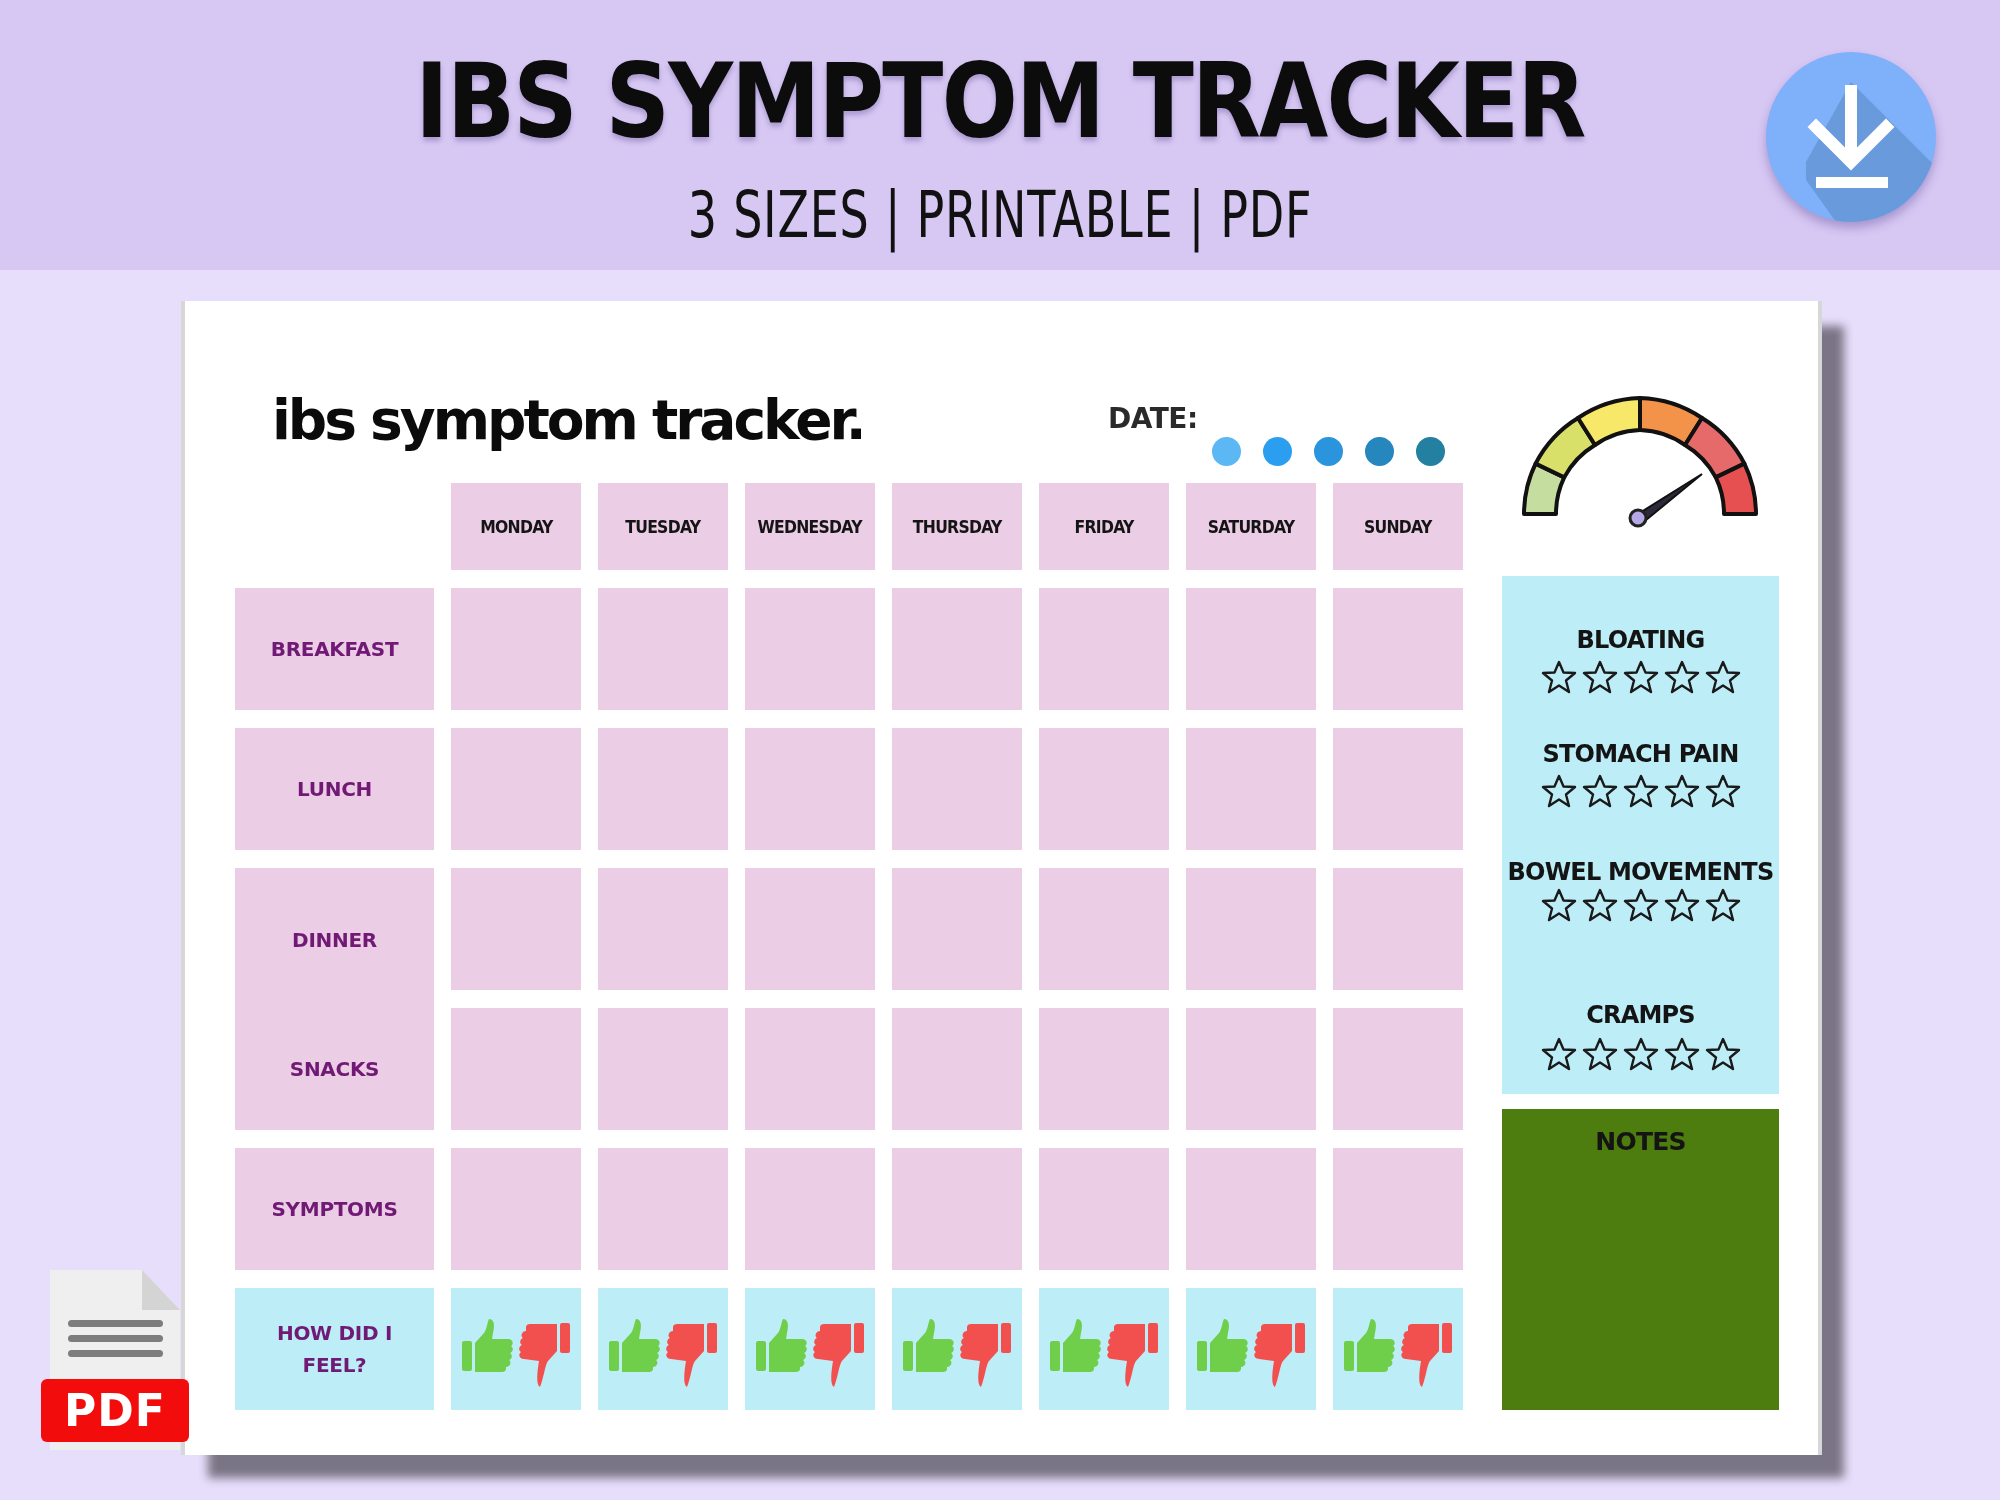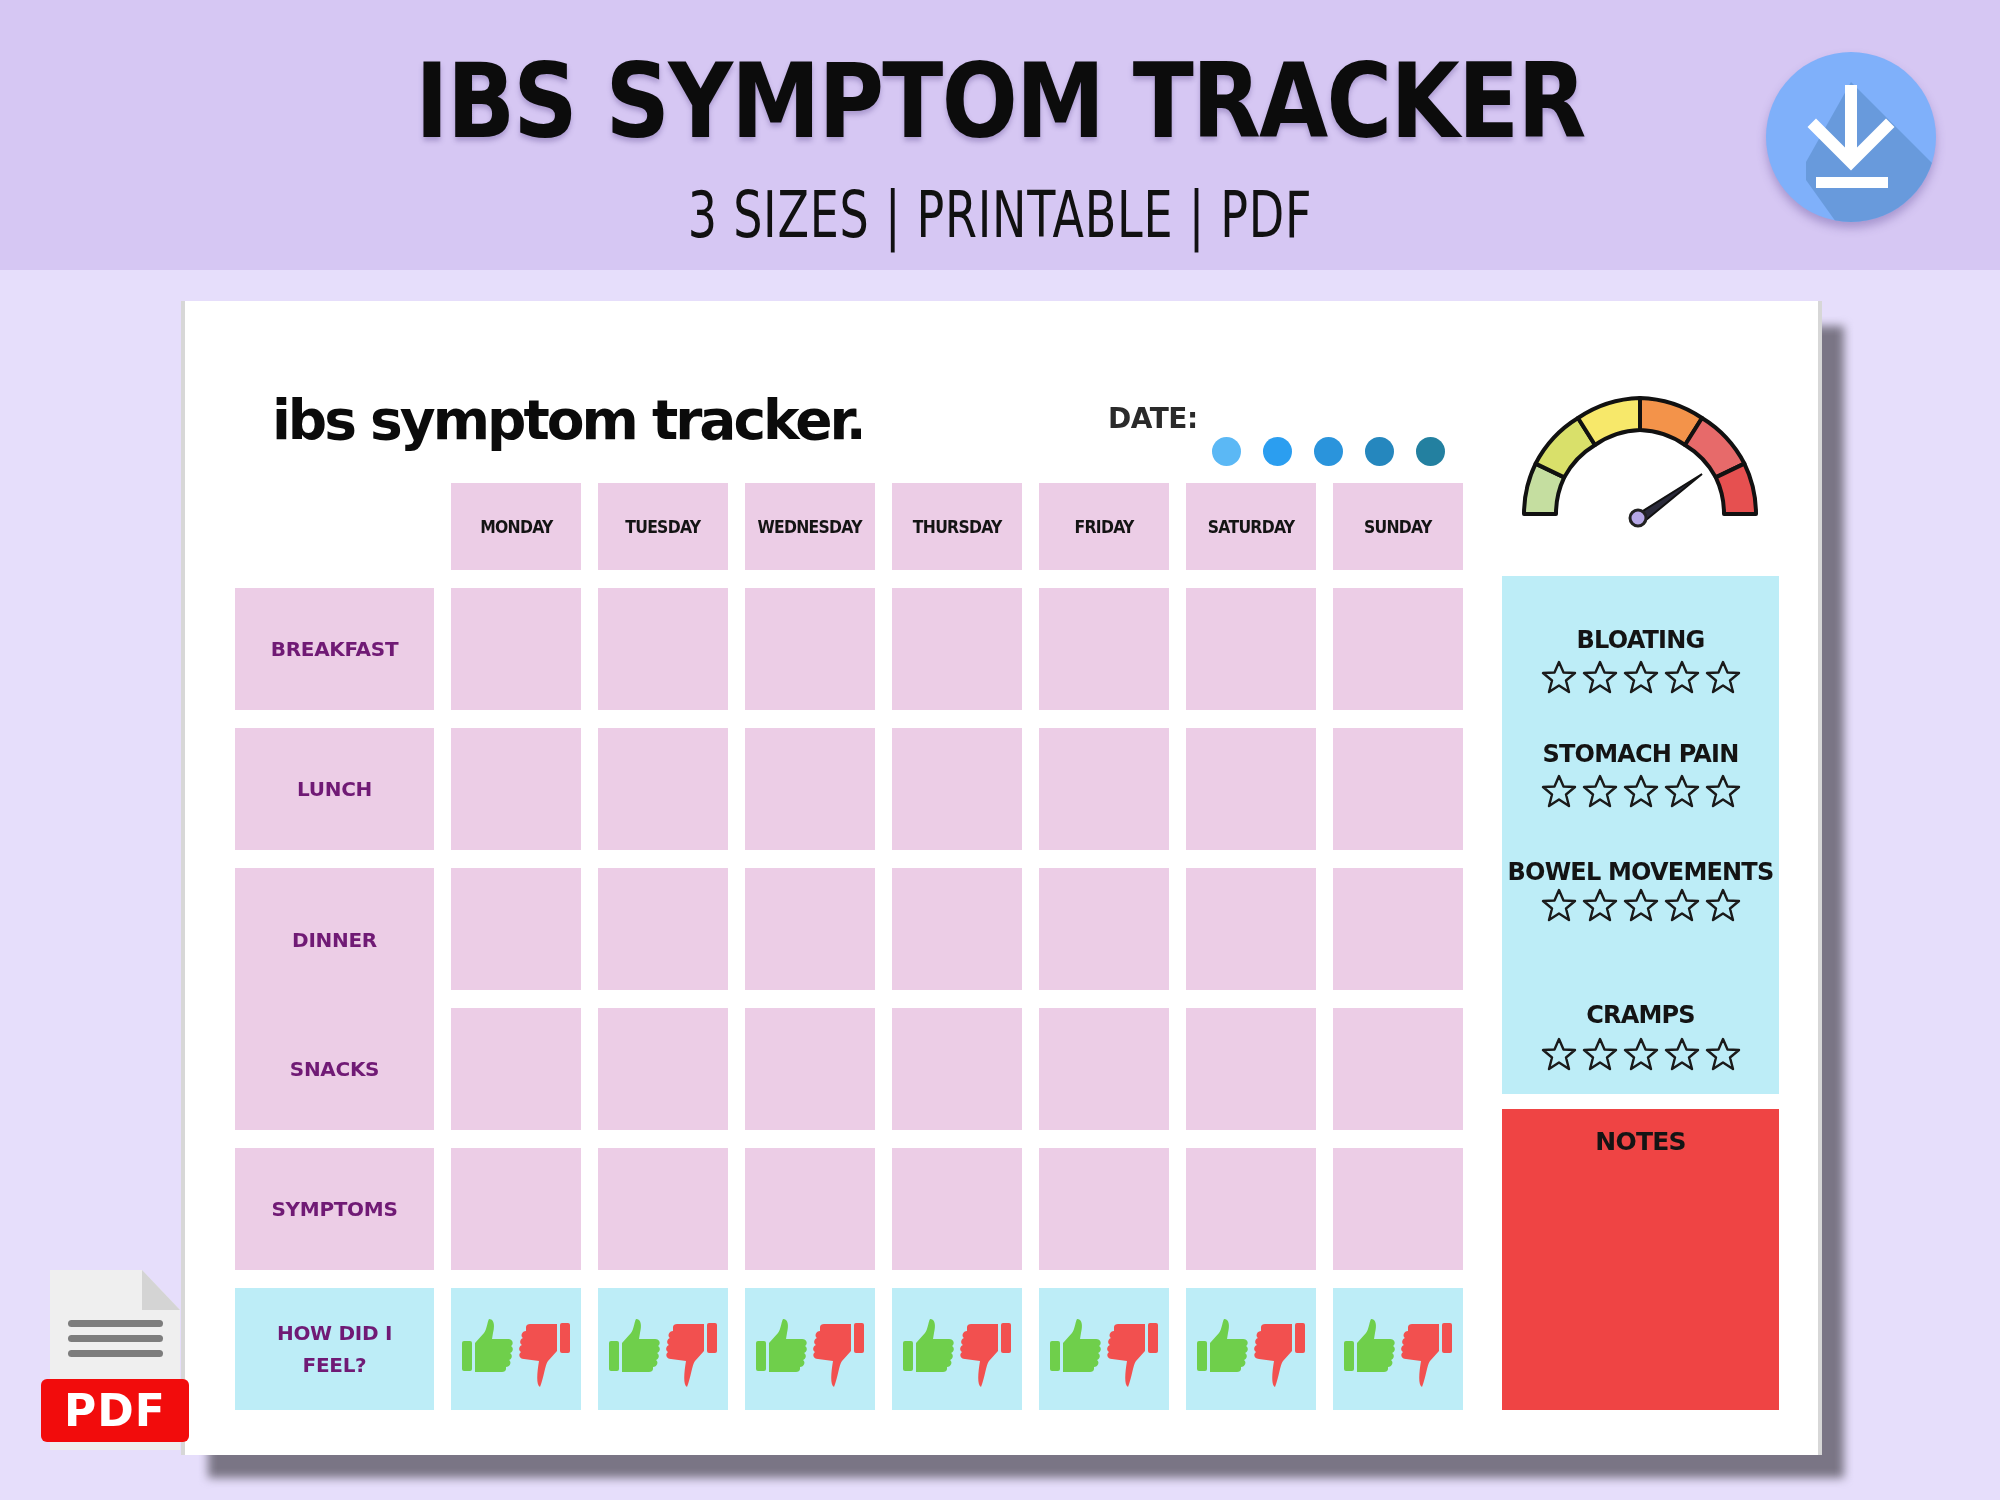--- a/index.html
+++ b/index.html
@@ -95,21 +95,21 @@
   .symptom-name {
     font-family: "DejaVu Sans", sans-serif; font-weight: bold;
     font-size: 24px; color: #141414; letter-spacing: -0.8px;
     white-space: nowrap;
   }
   .stars { display: flex; justify-content: center; gap: 5px; margin-top: 6px; }
   .star { cursor: pointer; }
 
   .notes-panel {
     position: absolute; left: 1502px; top: 1109px; width: 277px; height: 301px;
-    background: #ef4444;
+    background: #4d7c0f;
   }
   .notes-label {
     position: absolute; left: 0; width: 277px; top: 18px; text-align: center;
     font-family: "DejaVu Sans", sans-serif; font-weight: bold;
     font-size: 25px; color: #141414; letter-spacing: -0.8px;
   }
   .notes-area { position: absolute; left: 0; top: 60px; width: 277px; height: 241px; cursor: text; }
 
   .thumbs { display: flex; align-items: center; gap: 4px; }
   .thumb { cursor: pointer; }

